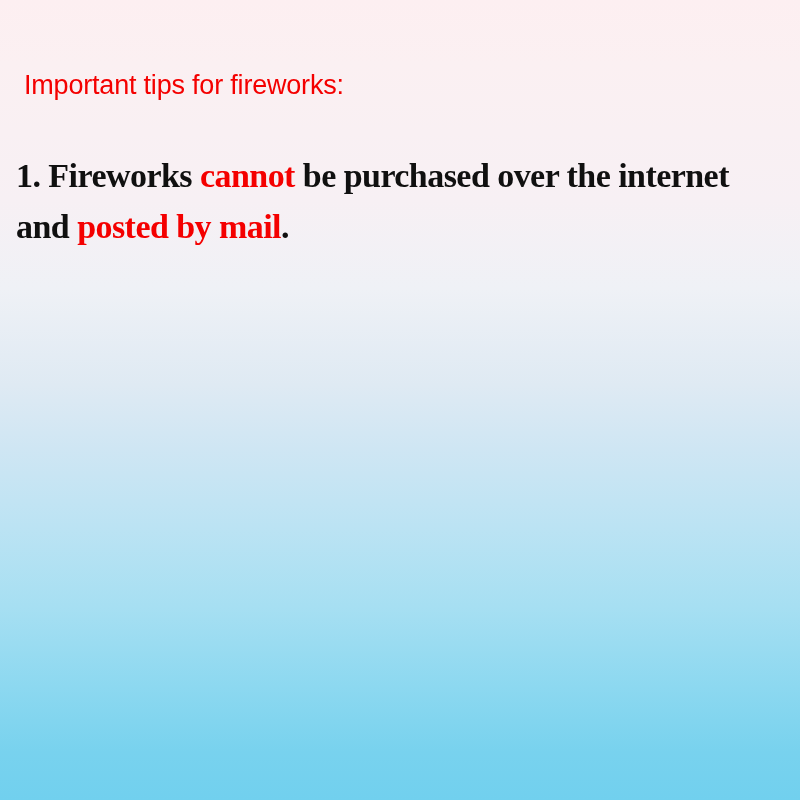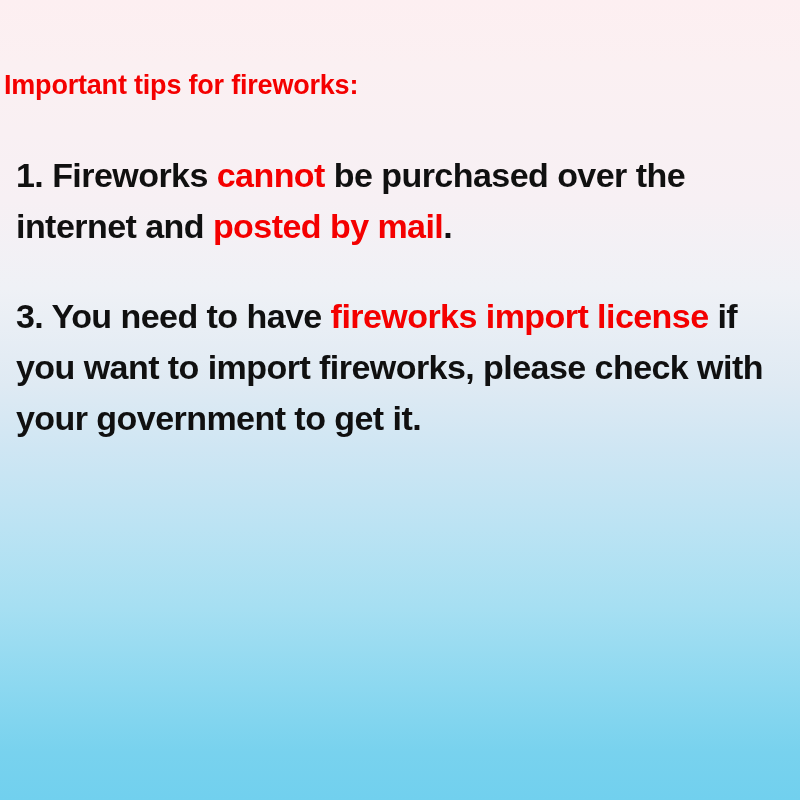--- a/index.html
+++ b/index.html
@@ -27,25 +27,25 @@
         #bbe3f3 66%,
         #a6dff2 76%,
         #8cd8f0 86%,
         #78d2ee 94%,
         #71d0ee 100%);
     padding: 0 14px 0 16px;
   }
 
   .tips-heading {
     position: absolute;
-    left: 4px;
+    left: 24px;
     top: 68px;
     margin: 0;
     font-size: 27px;
-    font-weight: bold;
+    font-weight: normal;
     line-height: 34px;
     letter-spacing: -0.2px;
     color: #f40000;
     white-space: nowrap;
   }
 
   .tips-list {
     position: absolute;
     left: 16px;
     top: 150px;
@@ -57,34 +57,34 @@
 
   .tip-item {
     margin: 0 0 39px 0;
     padding: 0;
     font-size: 34px;
     font-weight: bold;
     line-height: 51px;
     color: #101010;
     letter-spacing: -0.55px;
     word-spacing: 0px;
+    font-family: Liberation Serif, serif;
   }
   .tip-item:last-child {
     margin-bottom: 0;
   }
 
   .hl {
     color: #f40000;
   }
 </style>
 </head>
 <body>
 
 <div id="infographic">
 
   <h1 class="tips-heading">Important tips for fireworks:</h1>
 
   <ul class="tips-list">
     <li class="tip-item"><span>1. Fireworks </span><span class="hl">cannot</span><span> be purchased over the internet and </span><span class="hl">posted by mail</span><span>.</span></li>
-    <li class="tip-item"><span>3. You need to have </span><span class="hl">fireworks import license</span><span> if you want to import fireworks, please check with your government to get it.</span></li>
   </ul>
 
 </div>
 
 </body></html>

